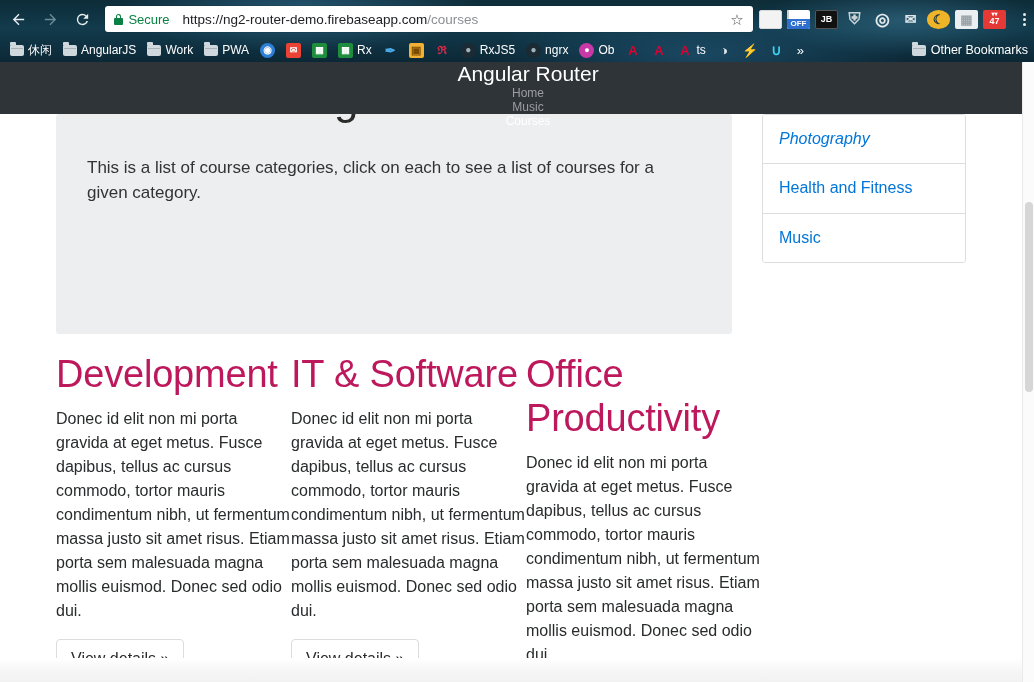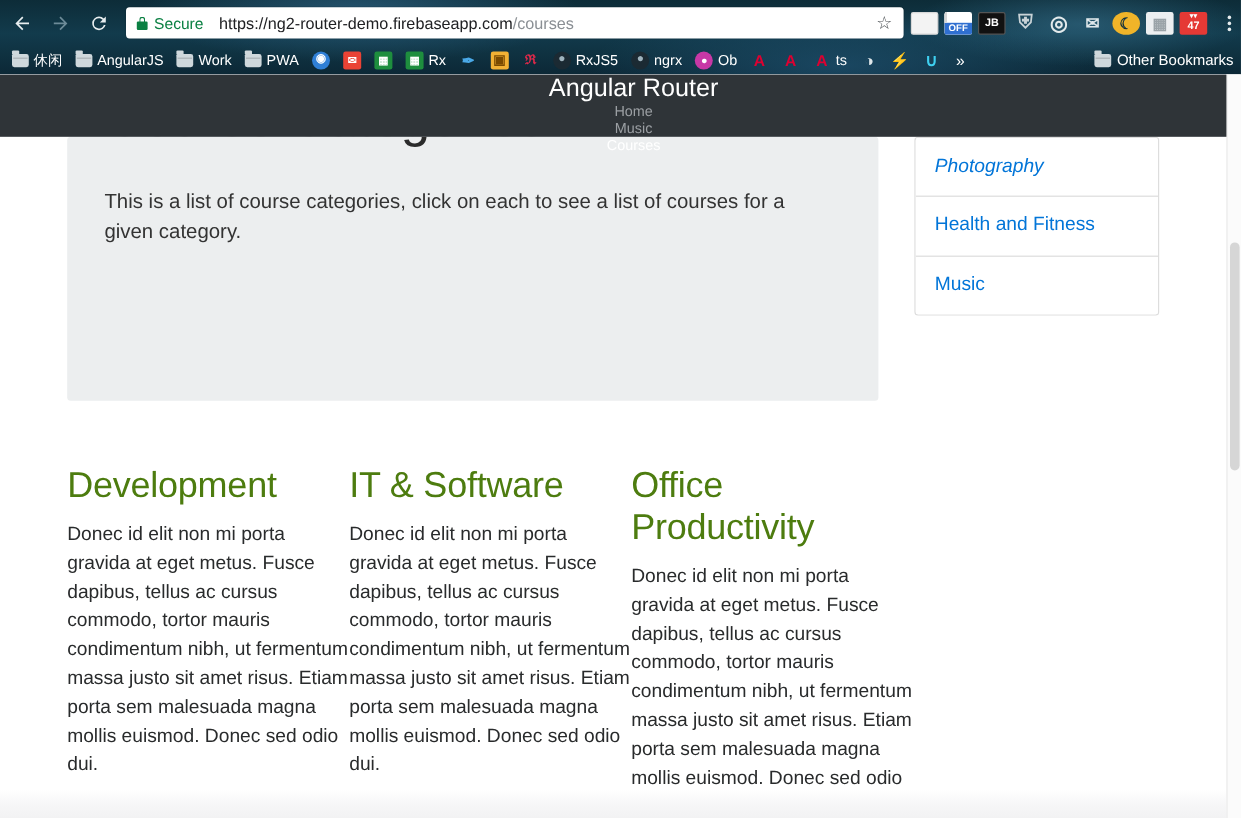--- a/index.html
+++ b/index.html
@@ -278,27 +278,26 @@
     width: 910px;
     display: flex;
     gap: 0;
   }
   .col {
     width: 235px;
     margin-right: 0;
   }
   .col-spacer { width: 0; }
   .col-title {
-    font-size: 30px;
-    color: #4d7c0f;
+    font-size: 38px;
+    color: #be185d;
     font-weight: 400;
     line-height: 1.16;
     margin-bottom: 11px;
     letter-spacing: -0.2px;
-    margin-top: 36px;
   }
   .col-text {
     font-size: 16px;
     color: #292b2c;
     line-height: 1.5;
     margin-bottom: 16px;
   }
   .btn-secondary {
     display: inline-block;
     font-size: 16px;

